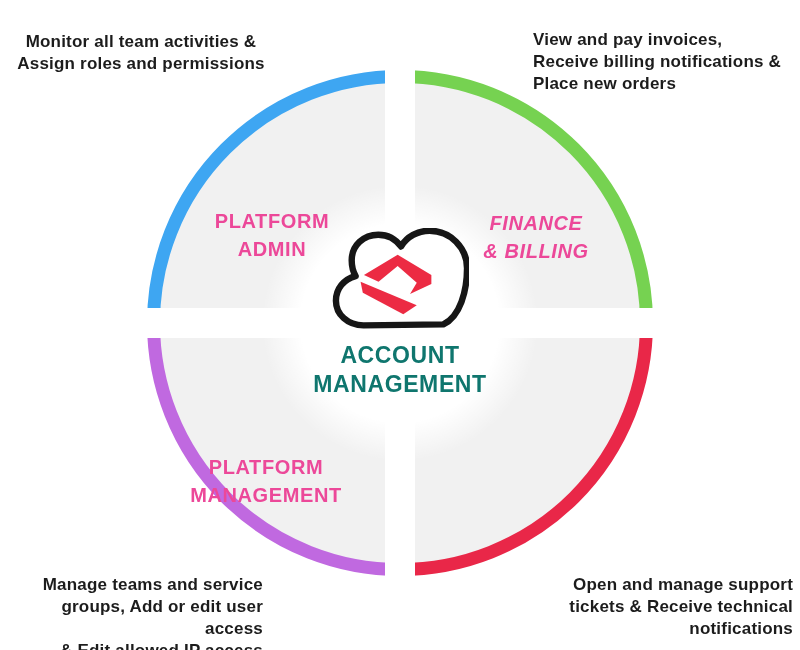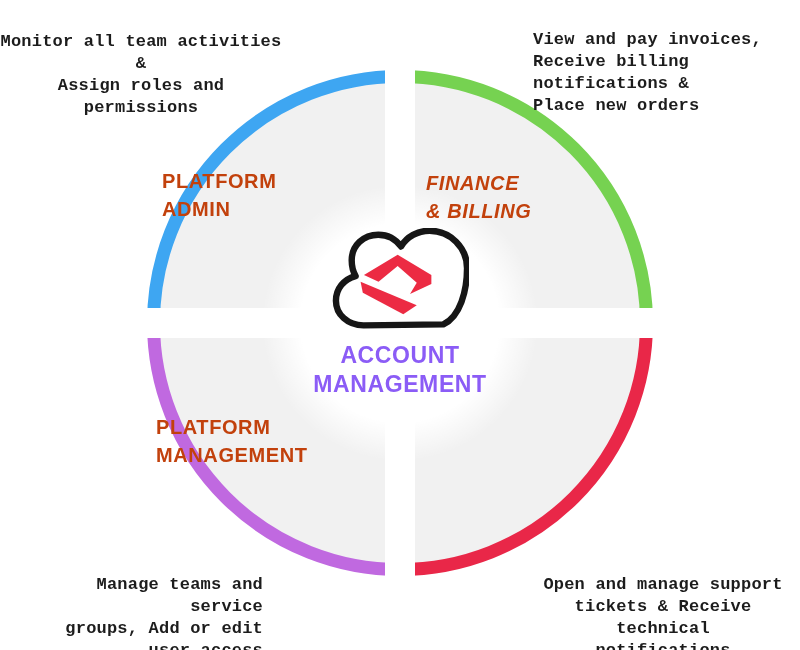--- a/index.html
+++ b/index.html
@@ -5,38 +5,38 @@
   html,body{margin:0;padding:0;}
   body{
     width:800px;height:650px;background:#ffffff;overflow:hidden;
     font-family:"Liberation Sans","DejaVu Sans",sans-serif;
     color:#1c1c1c;
   }
   .canvas{position:relative;width:800px;height:650px;}
   .wheel-svg{position:absolute;left:0;top:0;}
   .note{
     position:absolute;font-size:17px;font-weight:700;line-height:22px;
-    white-space:pre-line;color:#1c1c1c;letter-spacing:.2px;font-family:Liberation Mono, monospace;
+    white-space:pre-line;color:#1c1c1c;letter-spacing:.2px;
   }
   .note.tl{left:0;top:31px;width:282px;text-align:center;}
   .note.tr{left:533px;top:29px;width:270px;text-align:left;}
   .note.bl{left:14px;top:574px;width:249px;text-align:right;}
-  .note.br{left:533px;top:574px;width:260px;text-align:center;}
+  .note.br{left:533px;top:574px;width:260px;text-align:right;}
   .q-label{
     position:absolute;font-size:20px;font-weight:700;line-height:28px;
-    white-space:pre-line;text-align:left;color:#c2410c;letter-spacing:.6px;
+    white-space:pre-line;text-align:center;color:#ec4899;letter-spacing:.6px;margin-top:40px;
   }
   .q-label.tl{left:162px;top:167px;width:220px;}
   .q-label.tr{left:426px;top:169px;width:220px;font-style:italic;}
   .q-label.bl{left:156px;top:413px;width:220px;}
   .q-label.br{left:430px;top:413px;width:220px;}
   .center-title{
     position:absolute;left:290px;top:341px;width:220px;text-align:center;
     font-size:23px;font-weight:700;line-height:29px;white-space:pre-line;
-    color:#8b5cf6;letter-spacing:.6px;
+    color:#0f766e;letter-spacing:.6px;
   }
   .logo{position:absolute;left:331px;top:228px;width:138px;height:106px;}
 </style>
 </head>
 <body>
 
 <div class="canvas">
 
   <svg class="wheel-svg" width="800" height="650" viewBox="0 0 800 650">
     <defs>

